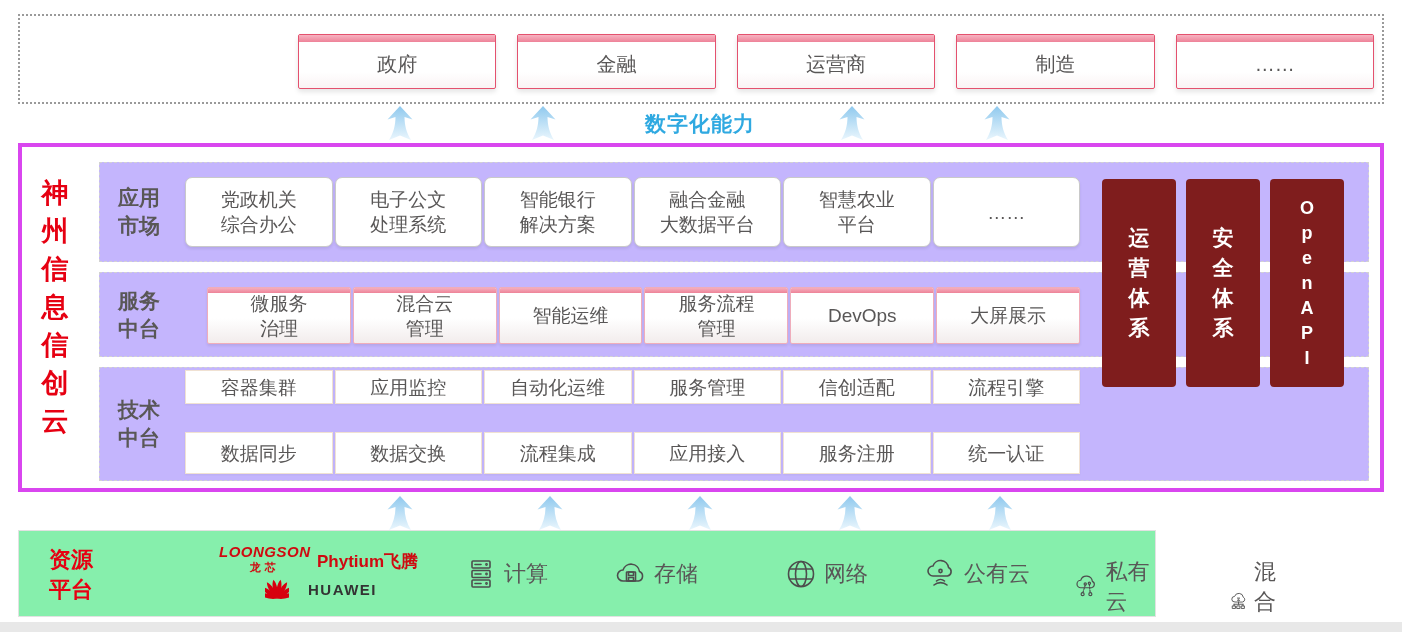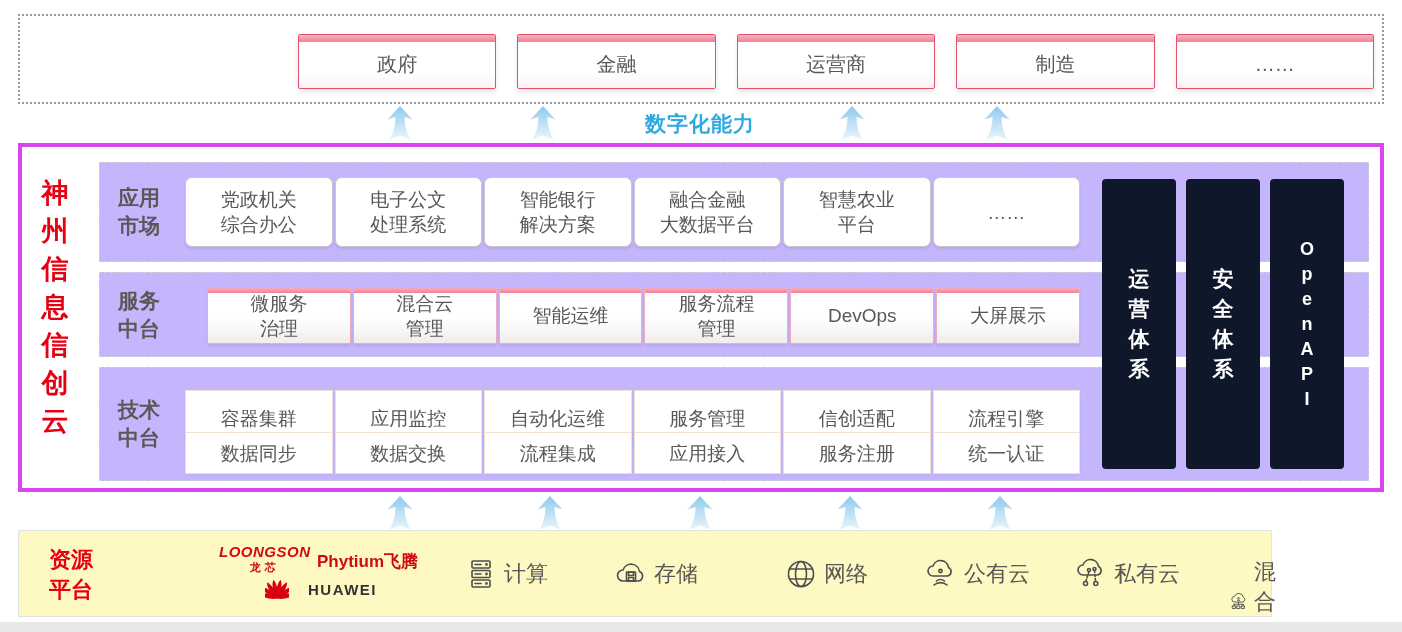--- a/index.html
+++ b/index.html
@@ -37,42 +37,42 @@
   .band-3 { top:220px; height:114px; }
   .band-label { position:absolute; left:13px; width:52px; font-size:21px; font-weight:bold;
     color:#595757; line-height:28px; white-space:pre-line; text-align:center; }
   .band-1 .band-label { top:21px; }
   .band-2 .band-label { top:14px; }
   .band-3 .band-label { top:28px; }
   .grid6 { position:absolute; left:85px; width:895px; display:grid;
     grid-template-columns:repeat(6,1fr); gap:2px; }
   .g-row1 { top:14px; height:70px; }
   .g-row2 { top:14px; height:57px;padding-left:22px; }
-  .g-row3a { top:22px; height:56px; }
+  .g-row3a { top:2px; height:34px; }
   .g-row3b { top:64px; height:42px; }
   .cell { position:relative; display:flex; align-items:center; justify-content:center;
     text-align:center; font-size:19px; color:#595757; line-height:25px; white-space:pre-line; }
   .app-box { background:#fff; border:1px solid #c9c9c9; border-radius:7px;
     box-shadow:0 2px 3px rgba(0,0,0,.08); }
   .svc-box { background:linear-gradient(#ffffff 55%,#f2ecec); border:1px solid #efadbb;
     border-radius:2px; box-shadow:0 2px 3px rgba(0,0,0,.08); overflow:hidden; }
   .svc-box .strip { position:absolute; top:0; left:0; right:0; height:5px;
     background:linear-gradient(#f5aebd,#ee8398); }
   .tech-box { background:#fff; border:1px solid #f0e1d2; box-shadow:0 1px 2px rgba(0,0,0,.05); }
 
-  .side-bar { position:absolute; top:32px; width:74px; height:290px; background:#0f172a;
+  .side-bar { position:absolute; top:32px; width:74px; height:208px; background:#7f1d1d;
     border-radius:4px; display:flex; align-items:center; justify-content:center; }
   .side-bar .vtext { width:24px; font-size:21px; font-weight:bold; color:#fff;
     line-height:30px; text-align:center; word-break:break-all; }
   .bar-1 { left:1080px; } .bar-2 { left:1164px; } .bar-3 { left:1248px; }
   .bar-3 .vtext { width:16px; font-size:18px; line-height:25px; font-weight:bold; }
 
   
-  .bottom-box { position:absolute; left:18px; top:530px; width:1254px; height:87px;
-    background:#fef9c3; border:1px solid #e2e2e2; }
+  .bottom-box { position:absolute; left:18px; top:530px; width:1138px; height:87px;
+    background:#86efac; border:1px solid #e2e2e2; }
   .res-title { position:absolute; left:30px; top:14px; font-size:22px; font-weight:bold;
     color:#e60012; line-height:30px; white-space:pre-line; }
   .logo-loongson { position:absolute; left:200px; top:12px; text-align:center; color:#cf0a10; }
   .logo-loongson .en { font-size:15px; font-weight:900; font-style:italic; letter-spacing:.5px; }
   .logo-loongson .cn { font-size:11px; font-weight:bold; letter-spacing:4px; }
   .logo-phytium { position:absolute; left:298px; top:19px; color:#cf0a10;
     font-size:17px; font-weight:bold; }
   .logo-huawei { position:absolute; left:246px; top:47px; display:flex; align-items:center; gap:19px; }
   .logo-huawei .txt { font-size:15px; font-weight:bold; color:#333; letter-spacing:1.5px; }
   .res-item { position:absolute; top:26px; display:flex; align-items:center; gap:6px; }

